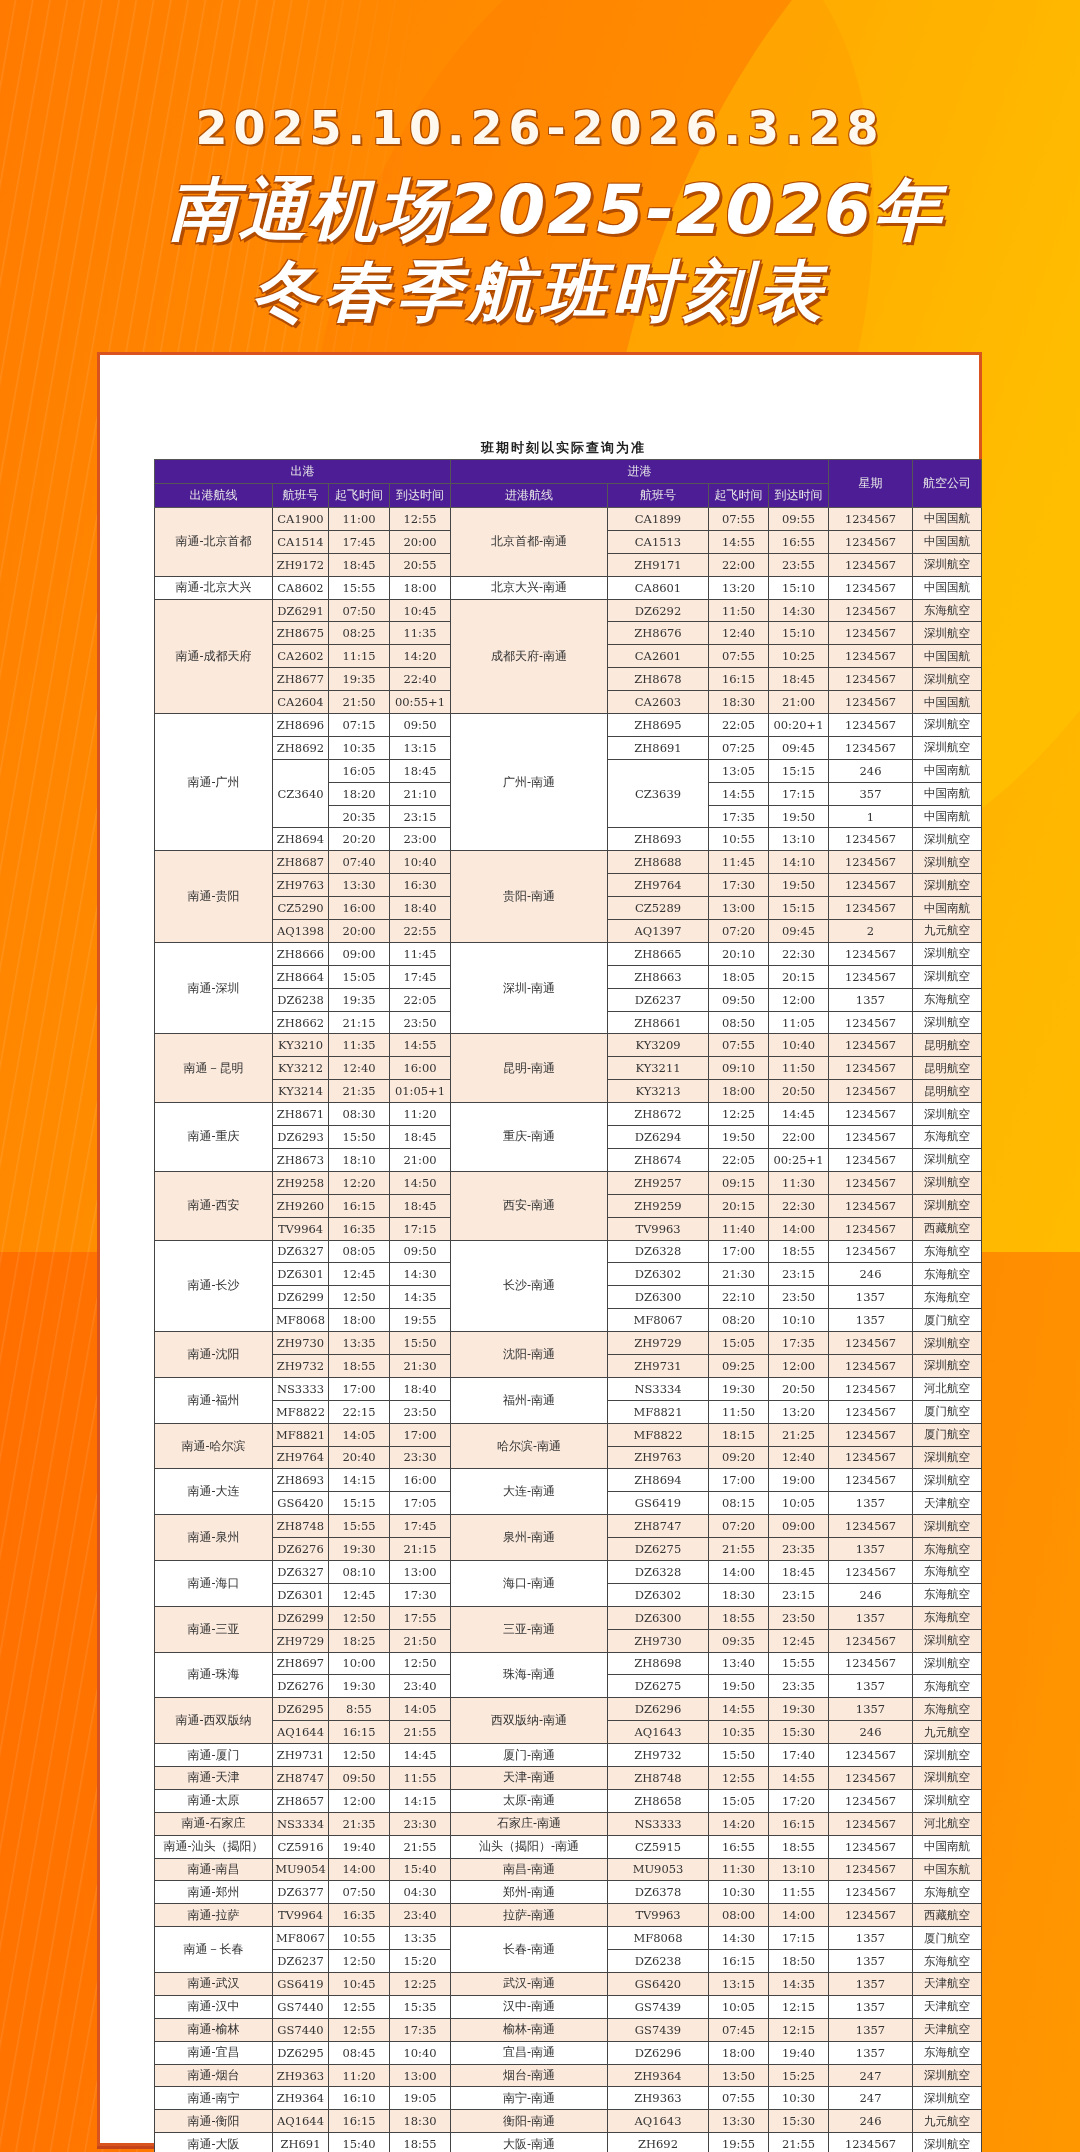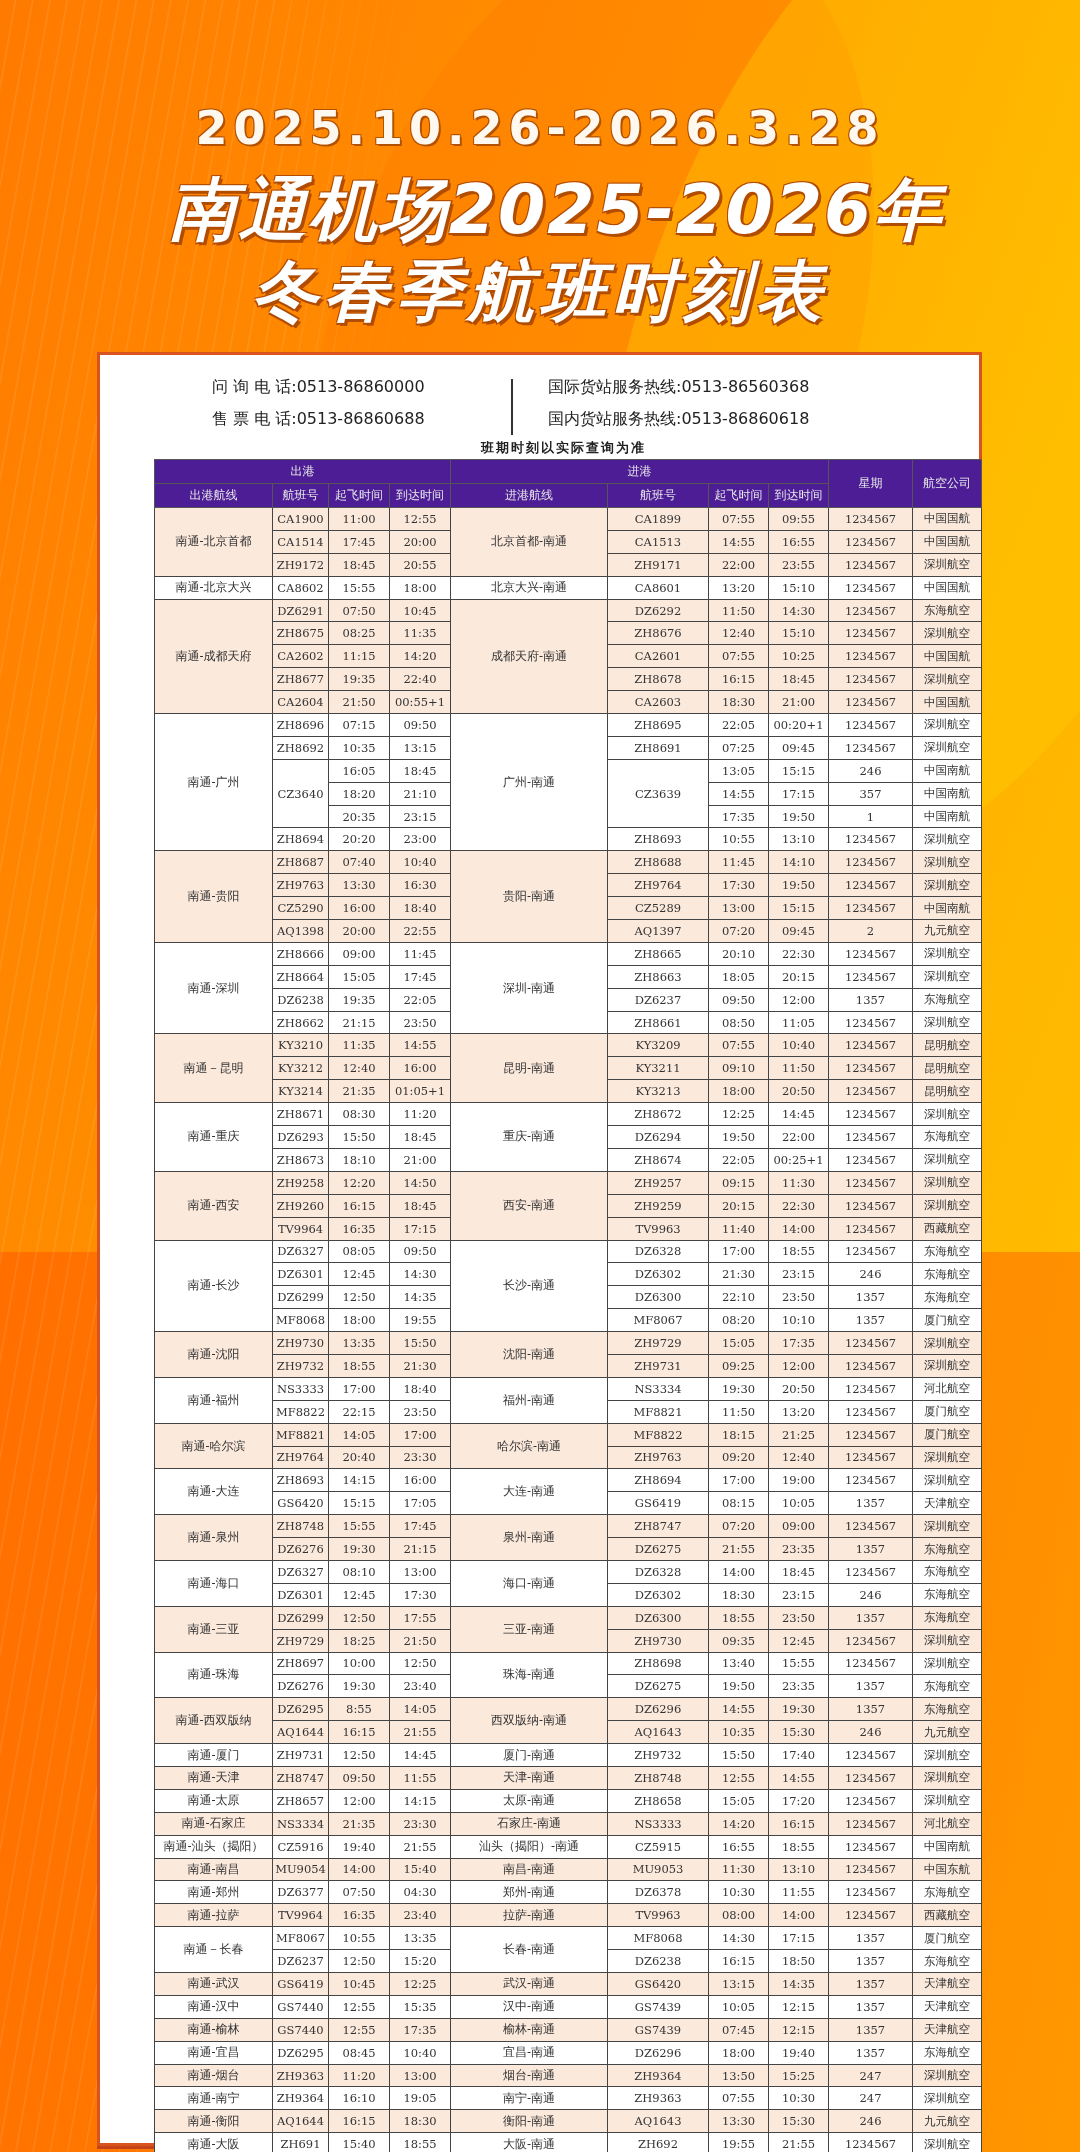--- a/index.html
+++ b/index.html
@@ -110,27 +110,20 @@
 <div class="bg-swoosh2"></div>
 <div class="bg-stripes"></div>
 
 <div class="header">
   <div class="date-range">2025.10.26-2026.3.28</div>
   <div class="title-line1">南通机场2025-2026年</div>
   <div class="title-line2">冬春季航班时刻表</div>
 </div>
 
 <div class="card">
-  <div class="contacts">
-    <div class="contact-item" style="left:112px; top:12px;">问 询 电 话:0513-86860000</div>
-    <div class="contact-item" style="left:112px; top:44px;">售 票 电 话:0513-86860688</div>
-    <div class="contact-divider"></div>
-    <div class="contact-item" style="left:448px; top:12px;">国际货站服务热线:0513-86560368</div>
-    <div class="contact-item" style="left:448px; top:44px;">国内货站服务热线:0513-86860618</div>
-  </div>
   <div class="notice">班期时刻以实际查询为准</div>
 
   <table class="schedule">
     <colgroup>
       <col style="width:118px">
         <col style="width:56px">
         <col style="width:61px">
         <col style="width:61px">
       <col style="width:157px">
         <col style="width:101px">

